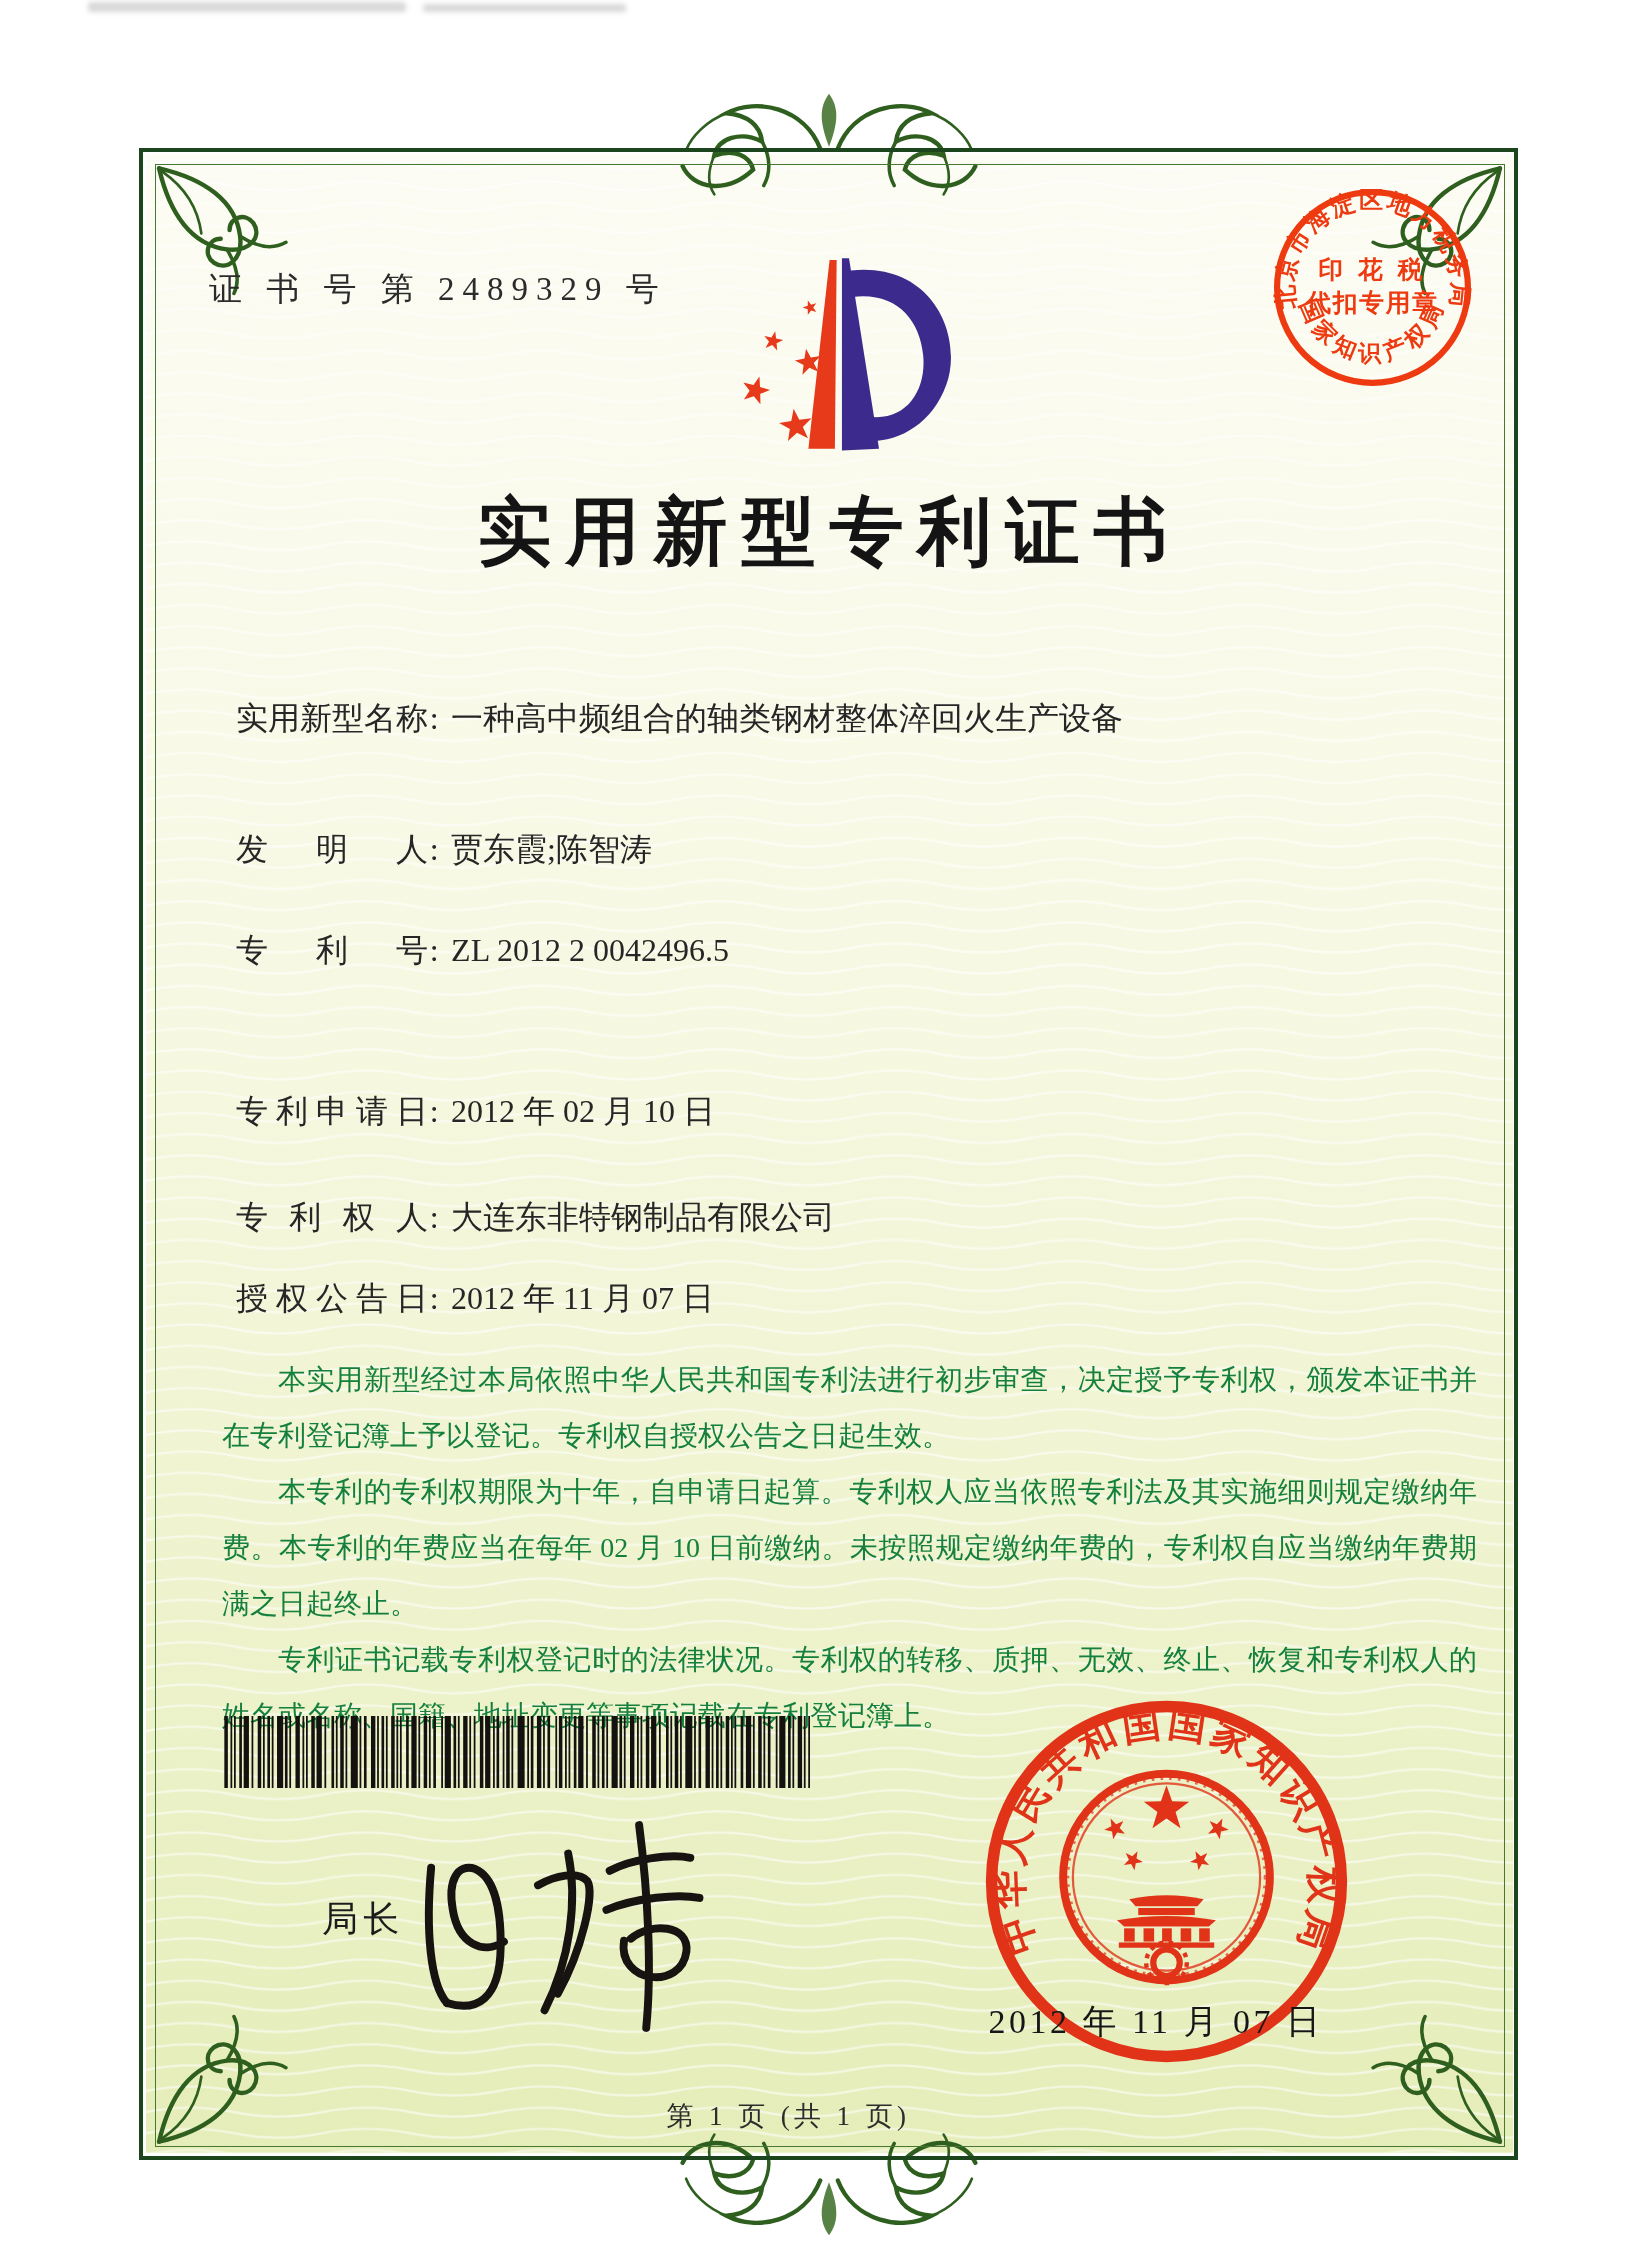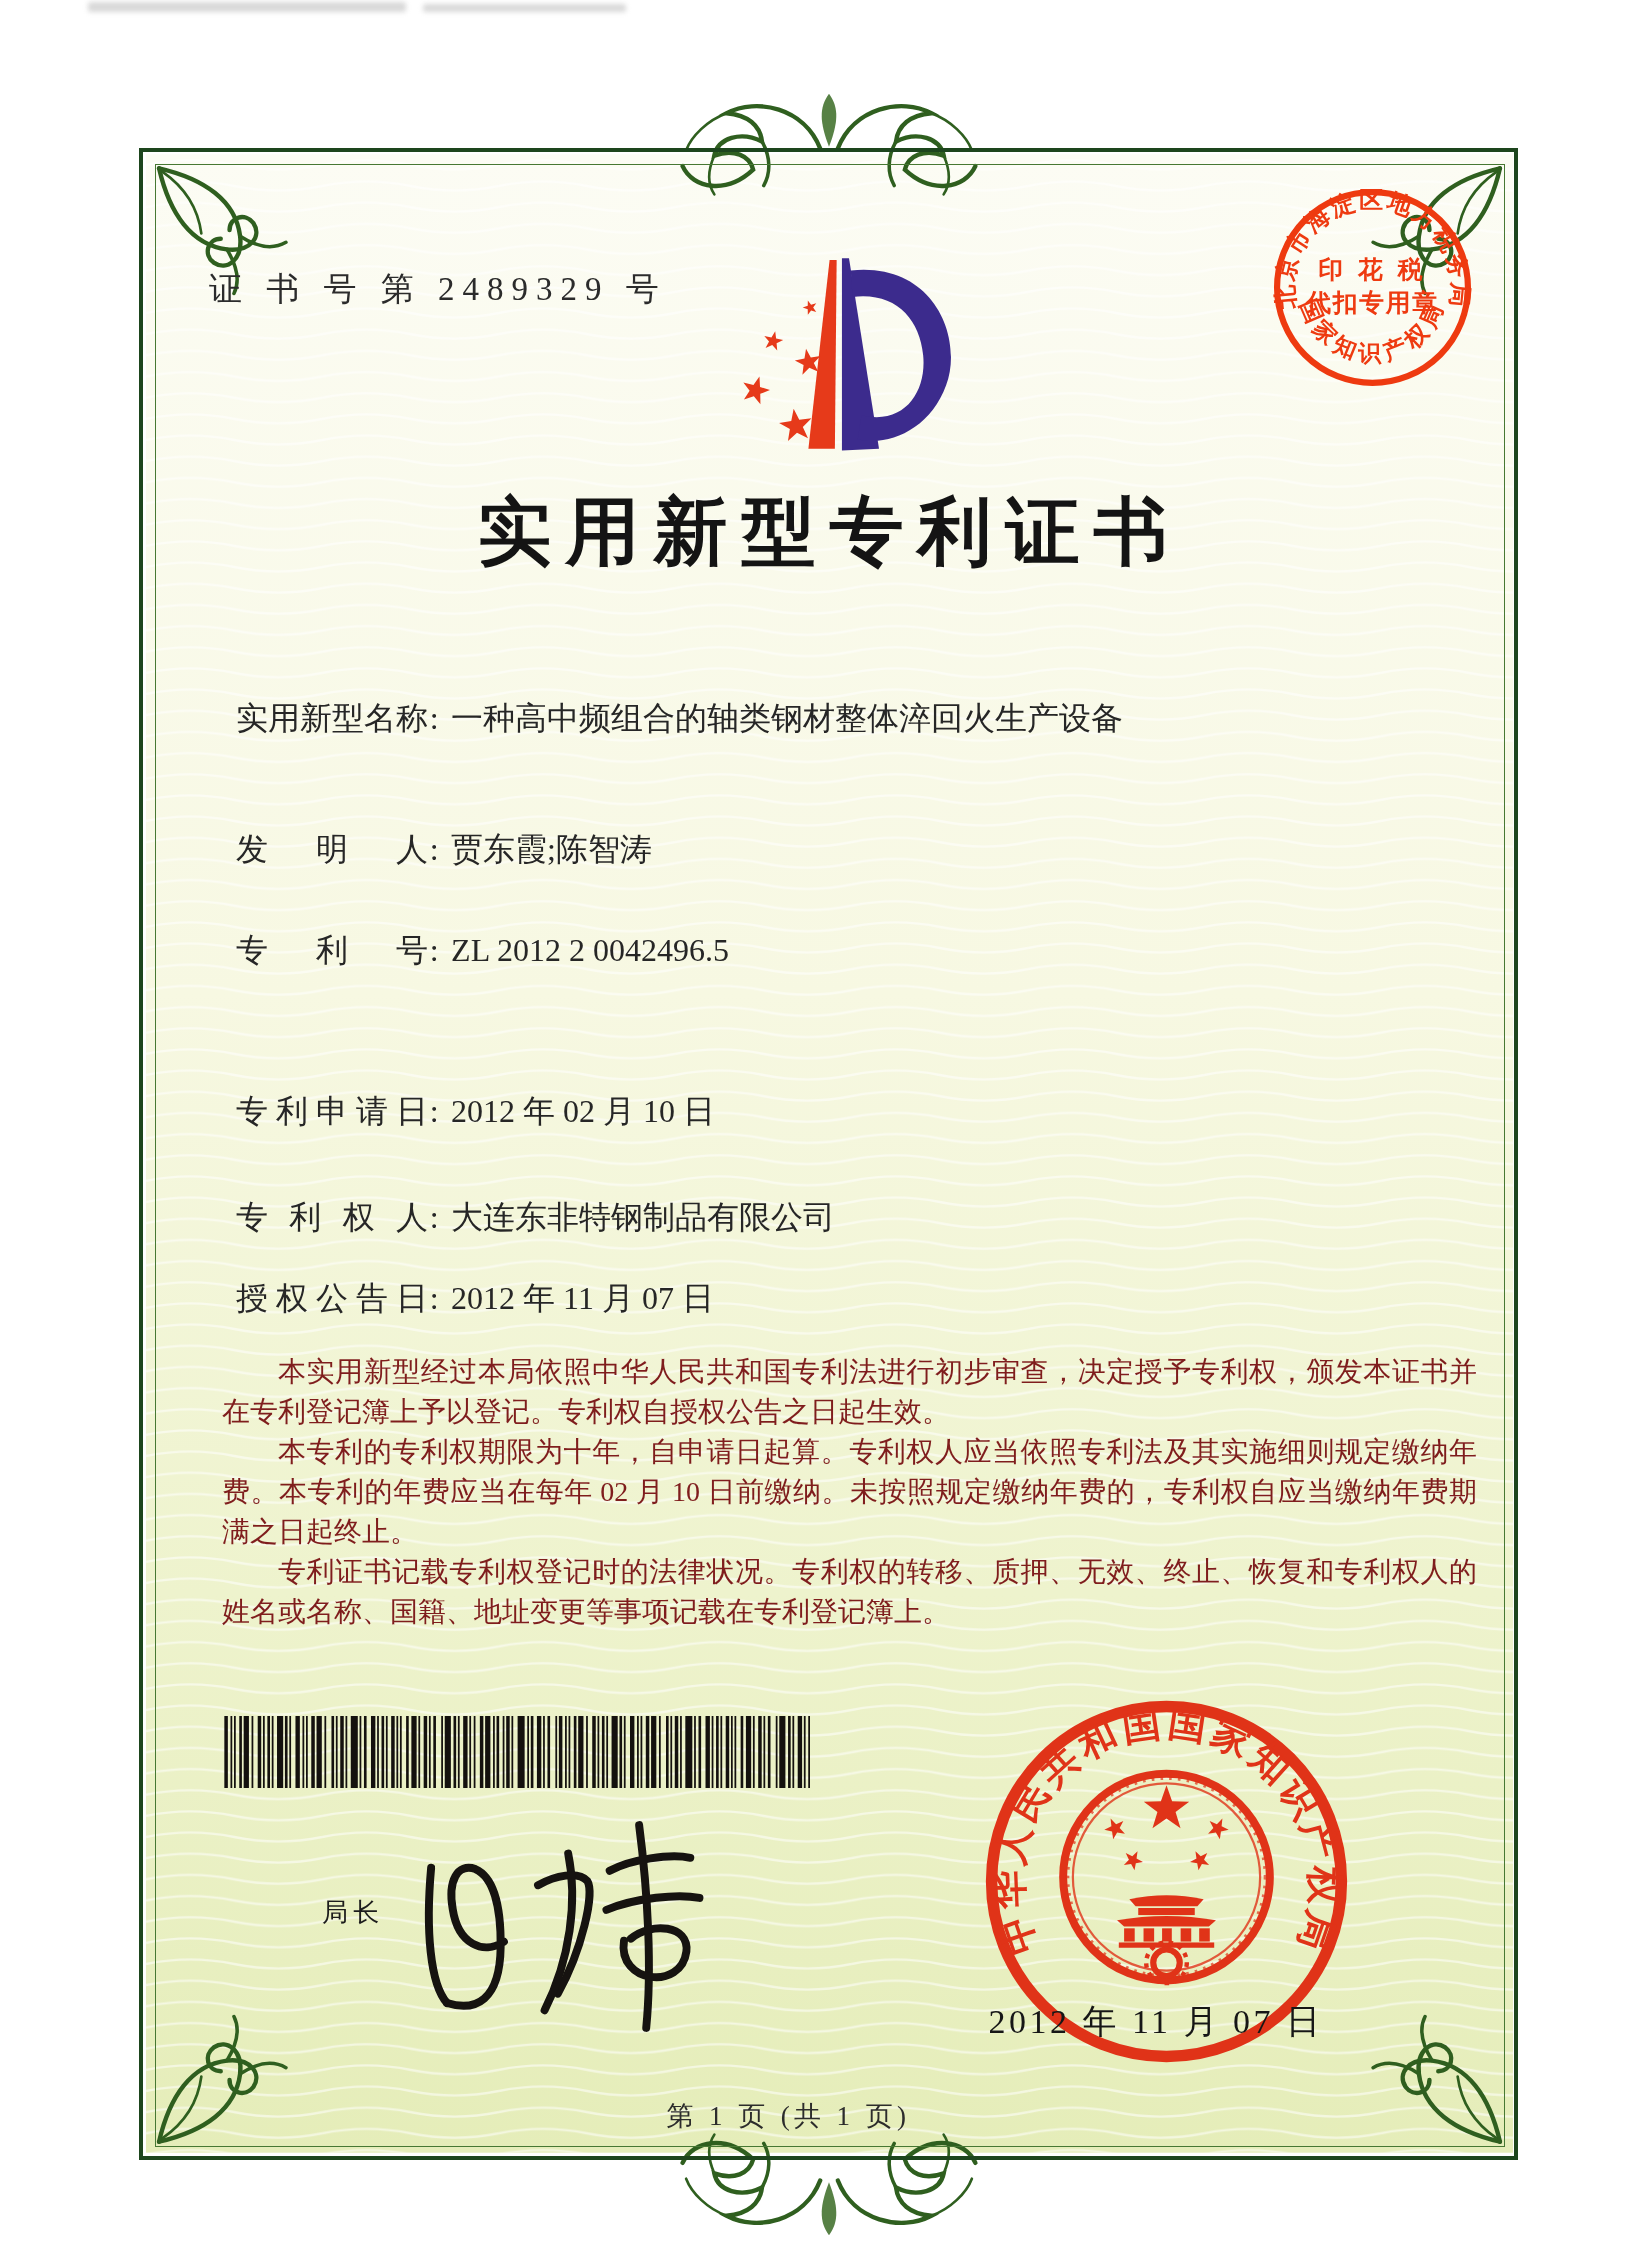--- a/index.html
+++ b/index.html
@@ -20,25 +20,25 @@
   .cert-no{position:absolute;left:209px;top:267px;font-size:33px;letter-spacing:8px;color:#2b2b2b;z-index:4;}
   .logo{position:absolute;left:706px;top:251px;z-index:4;}
   .tax-stamp{position:absolute;left:1270px;top:185px;z-index:5;}
   .title{position:absolute;left:0;top:483px;width:1659px;text-align:center;font-size:74px;font-weight:bold;letter-spacing:14px;color:#141414;z-index:4;}
 
   .field-row{position:absolute;left:236px;font-size:32px;color:#262626;z-index:4;white-space:nowrap;}
   .field-label{display:inline-block;width:192px;text-align:justify;text-align-last:justify;}
   .field-colon{display:inline-block;margin:0 12.4px 0 1.8px;}
 
   .paragraphs{position:absolute;left:222px;top:1352px;width:1255px;z-index:4;}
-  .paragraphs p{margin:0;font-size:28px;line-height:40px;text-indent:2em;text-align:justify;color:#7f1d1d;}
+  .paragraphs p{margin:0;font-size:28px;line-height:56px;text-indent:2em;text-align:justify;color:#15803d;}
 
   .barcode-wrap{position:absolute;left:223px;top:1716px;z-index:4;}
 
-  .director-row{position:absolute;left:322px;top:1895px;font-size:26px;letter-spacing:5.3px;color:#1c1c1c;z-index:4;}
+  .director-row{position:absolute;left:322px;top:1895px;font-size:36px;letter-spacing:5.3px;color:#1c1c1c;z-index:4;}
   .signature{position:absolute;left:401px;top:1810px;z-index:4;transform:rotate(-3deg);}
 
   .main-seal{position:absolute;left:981px;top:1696px;z-index:5;}
   .seal-date{position:absolute;left:962px;top:1999px;width:388px;text-align:center;font-size:34px;letter-spacing:3.5px;color:#161616;z-index:6;white-space:nowrap;}
 
   .page-footer{position:absolute;left:0;top:2098px;width:1553px;text-align:center;font-size:27px;letter-spacing:4.4px;color:#2c2c2c;z-index:4;margin-left:12px;}
 </style>
 </head>
 <body>
 

